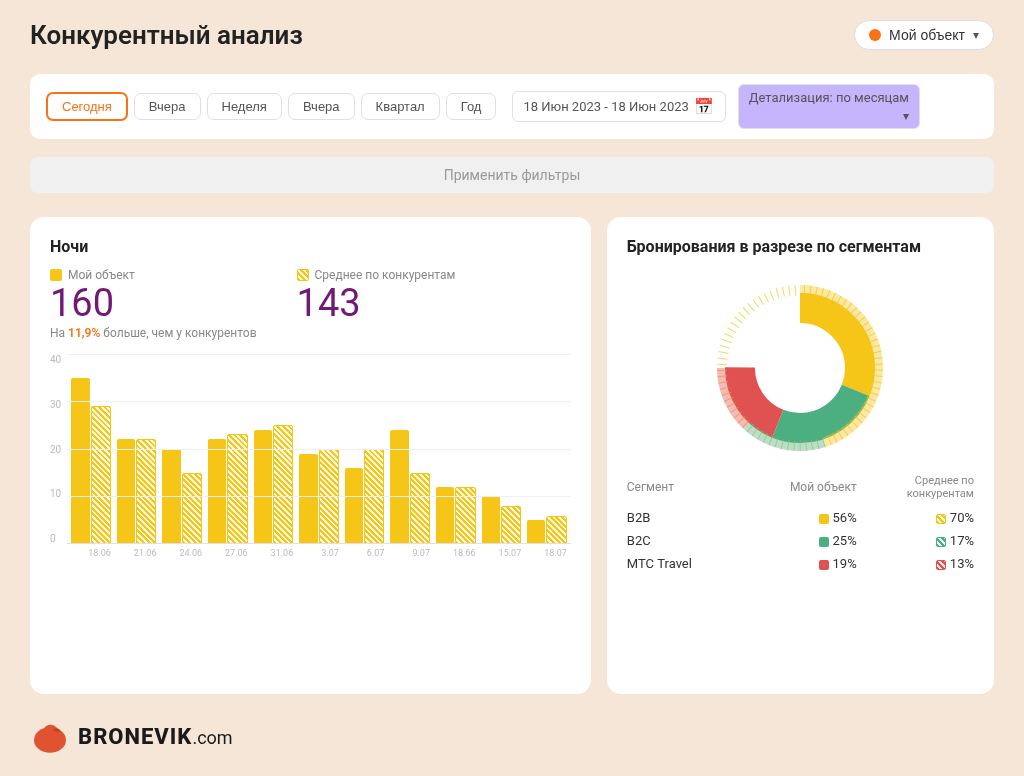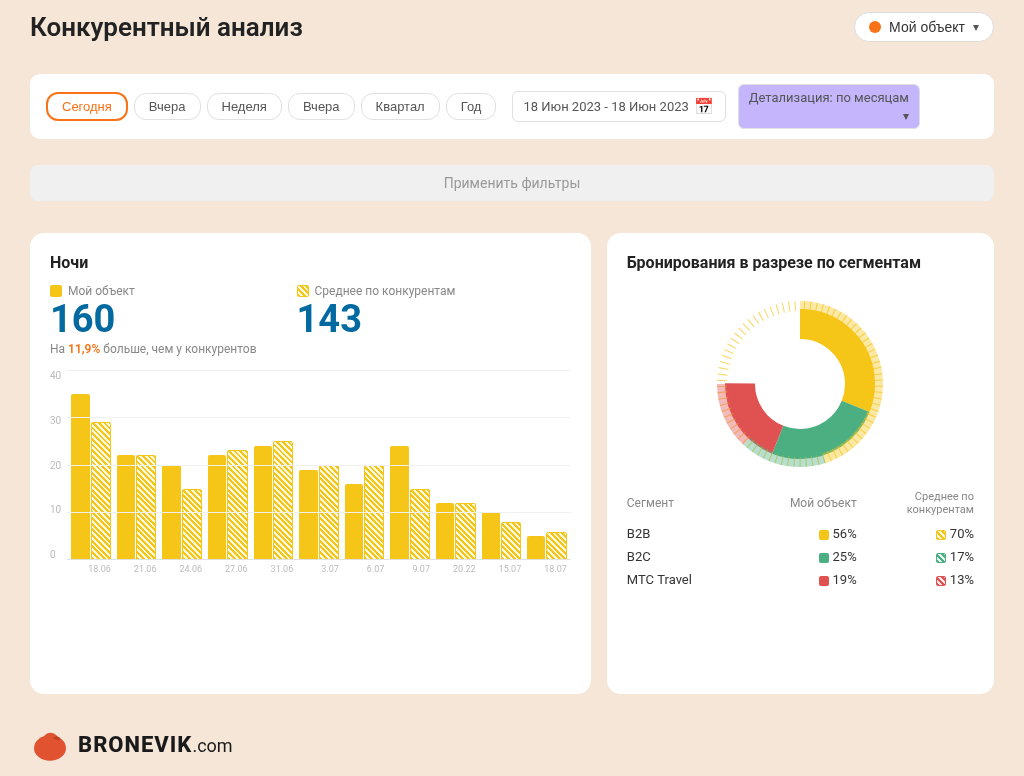--- a/index.html
+++ b/index.html
@@ -10,24 +10,24 @@
       height: 776px;
       overflow: hidden;
       display: flex;
       align-items: center;
       justify-content: center;
     }
     .app-container {
       background: #f5e6d8;
       width: 1024px;
       height: 776px;
-      padding: 12px 30px;
+      padding: 20px 30px;
       display: flex;
       flex-direction: column;
-      gap: 16px;
+      gap: 8px;
     }
     .header {
       display: flex;
       align-items: center;
       justify-content: space-between;
       margin-bottom: 16px;
     }
     .page-title {
       font-size: 26px;
       font-weight: 600;
@@ -56,21 +56,21 @@
       border-radius: 10px;
       padding: 10px 16px;
       display: flex;
       align-items: center;
       gap: 6px;
       margin-bottom: 10px;
       flex-wrap: nowrap;
     }
     .filter-btn {
       padding: 5px 14px;
-      border-radius: 12px;
+      border-radius: 7px;
       border: 1px solid #e0e0e0;
       background: white;
       font-size: 13px;
       color: #555;
       cursor: pointer;
     }
     .filter-btn.active {
       background: white;
       border: 2px solid #f97316;
       color: #f97316;
@@ -157,22 +157,22 @@
       color: #888;
       margin-bottom: 2px;
     }
     .legend-square {
       width: 12px;
       height: 12px;
       border-radius: 2px;
     }
     .stat-value {
       font-size: 38px;
-      font-weight: 700;
-      color: #0369a1;
+      font-weight: 400;
+      color: #701a75;
       line-height: 1;
     }
     .stat-note {
       font-size: 12px;
       color: #888;
       margin-top: 4px;
     }
     .stat-note span {
       color: #f97316;
       font-weight: 600;
@@ -448,21 +448,21 @@
 
             <div style="display:flex; gap:6px; padding:4px 4px 0;">
               <div class="x-label">18.06</div>
               <div class="x-label">21.06</div>
               <div class="x-label">24.06</div>
               <div class="x-label">27.06</div>
               <div class="x-label">31.06</div>
               <div class="x-label">3.07</div>
               <div class="x-label">6.07</div>
               <div class="x-label">9.07</div>
-              <div class="x-label">20.22</div>
+              <div class="x-label">18.66</div>
               <div class="x-label">15.07</div>
               <div class="x-label">18.07</div>
             </div>
           </div>
         </div>
       </div>
     </div>
 
     <div class="donut-card">
       <div class="card-title">Бронирования в разрезе по сегментам</div>

